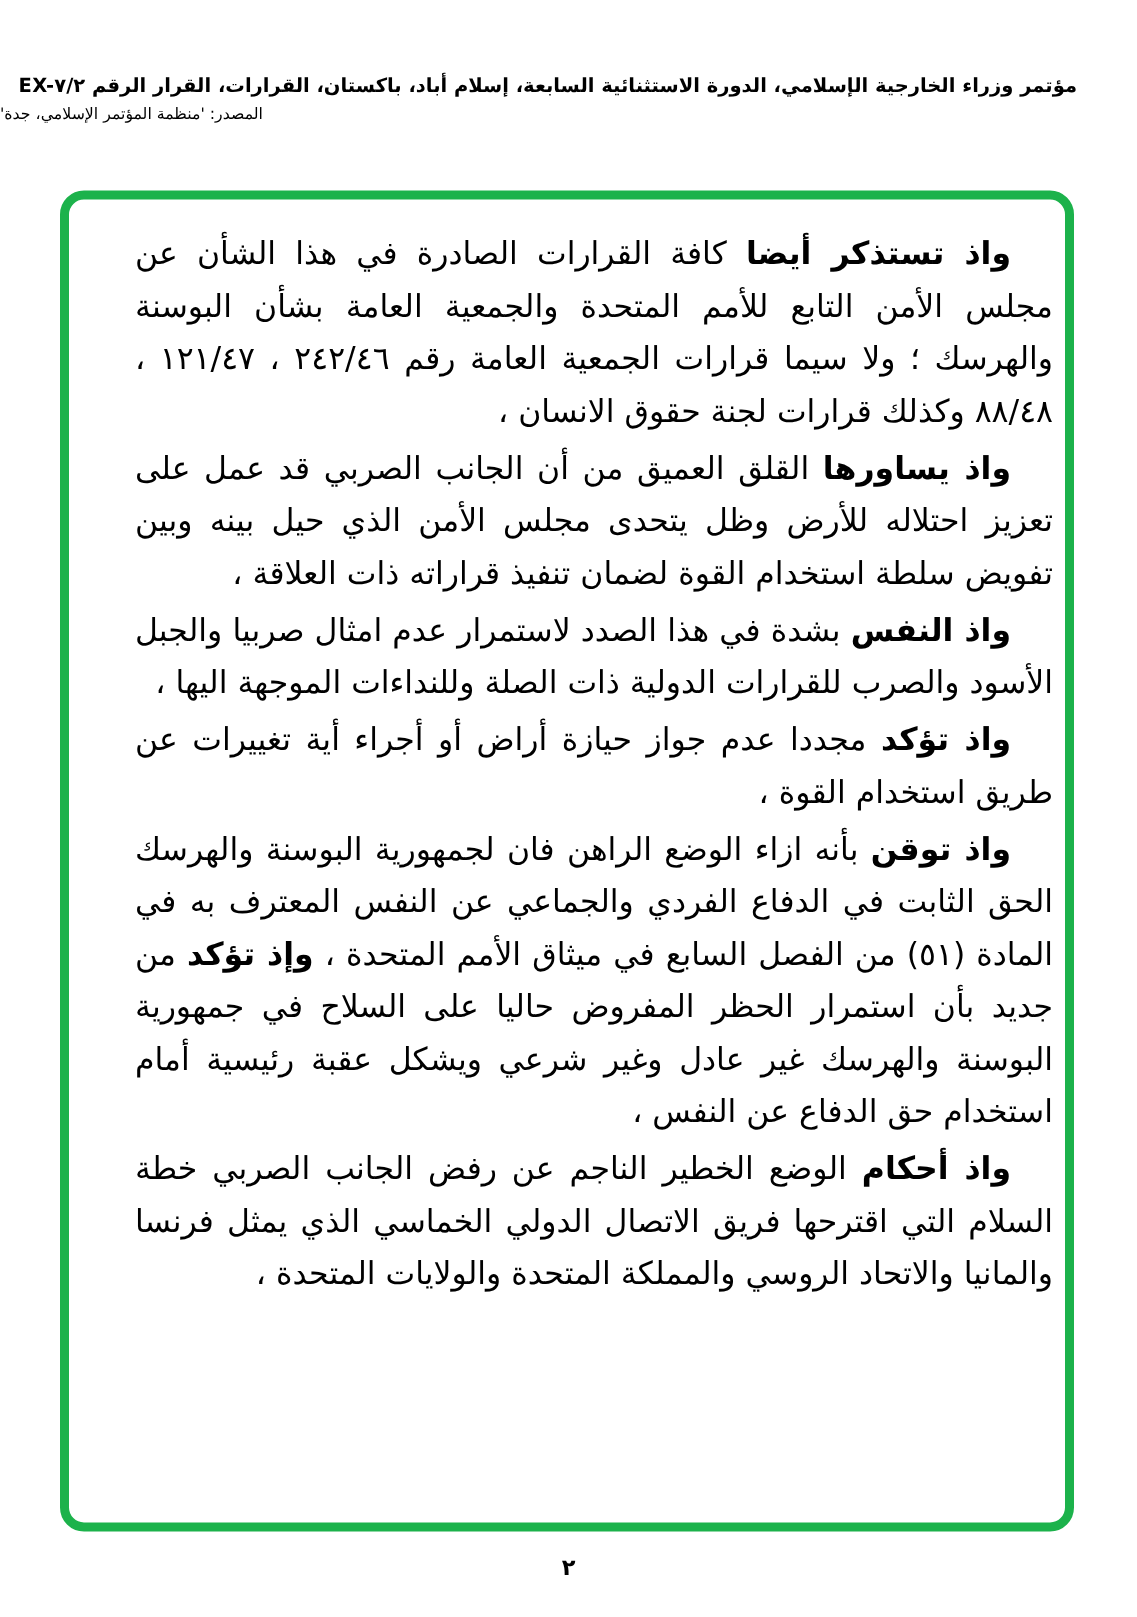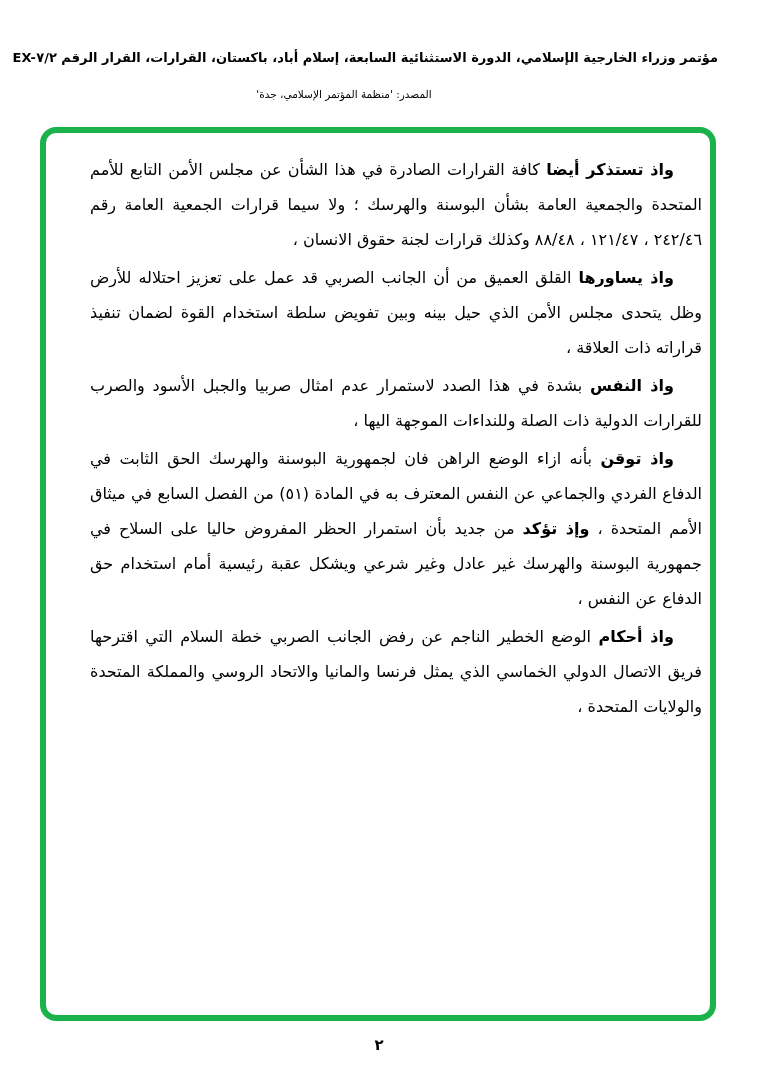--- a/index.html
+++ b/index.html
@@ -17,42 +17,42 @@
     direction:rtl;
     text-align:center;
     font-size:13px;
     font-weight:bold;
     letter-spacing:0.2px;
     white-space:nowrap;
   }
   .header-line1 .ref { direction:ltr; unicode-bidi:isolate; font-weight:bold; }
   .header-line2 {
     position:absolute;
-    top:88px; left:0; right:0;
+    top:70px; left:0; right:0;
     direction:rtl;
-    text-align:center;
+    text-align:left;
     font-size:10.5px;
     padding-right:70px;
   }
   .border-box {
     position:absolute;
     left:40px; top:127px;
     width:676px; height:894px;
     box-sizing:border-box;
     border:6px solid var(--green, #1cb24b);
     border-radius:16px;
     background:transparent;
   }
   .doc-body {
     position:absolute;
     left:90px; top:152px;
     width:612px;
     direction:rtl;
     text-align:justify;
-    font-size:16px;
+    font-size:21px;
     line-height:35px;
   }
   .para {
     margin:0 0 3px 0;
     text-indent:28px;
   }
   .para .lead { font-weight:bold; }
   .page-number {
     position:absolute;
     top:1036px; left:0; right:0;
@@ -70,17 +70,18 @@
 </div>
 
 <div class="header-line2">المصدر: 'منظمة المؤتمر الإسلامي، جدة'</div>
 
 <div class="border-box"></div>
 
 <div class="doc-body">
     <p class="para"><span class="lead">واذ تستذكر أيضا</span><span> كافة القرارات الصادرة في هذا الشأن عن مجلس الأمن التابع للأمم المتحدة والجمعية العامة بشأن البوسنة والهرسك ؛ ولا سيما قرارات الجمعية العامة رقم ٢٤٢/٤٦ ، ١٢١/٤٧ ، ٨٨/٤٨ وكذلك قرارات لجنة حقوق الانسان ،</span></p>
     <p class="para"><span class="lead">واذ يساورها</span><span> القلق العميق من أن الجانب الصربي قد عمل على تعزيز احتلاله للأرض وظل يتحدى مجلس الأمن الذي حيل بينه وبين تفويض سلطة استخدام القوة لضمان تنفيذ قراراته ذات العلاقة ،</span></p>
     <p class="para"><span class="lead">واذ النفس</span><span> بشدة في هذا الصدد لاستمرار عدم امثال صربيا والجبل الأسود والصرب للقرارات الدولية ذات الصلة وللنداءات الموجهة اليها ،</span></p>
+    <p class="para"><span class="lead">واذ تؤكد</span><span> مجددا عدم جواز حيازة أراض أو أجراء أية تغييرات عن طريق استخدام القوة ،</span></p>
     <p class="para"><span class="lead">واذ توقن</span><span> بأنه ازاء الوضع الراهن فان لجمهورية البوسنة والهرسك الحق الثابت في الدفاع الفردي والجماعي عن النفس المعترف به في المادة (٥١) من الفصل السابع في ميثاق الأمم المتحدة ، </span><span class="lead">وإذ تؤكد</span><span> من جديد بأن استمرار الحظر المفروض حاليا على السلاح في جمهورية البوسنة والهرسك غير عادل وغير شرعي ويشكل عقبة رئيسية أمام استخدام حق الدفاع عن النفس ،</span></p>
     <p class="para"><span class="lead">واذ أحكام</span><span> الوضع الخطير الناجم عن رفض الجانب الصربي خطة السلام التي اقترحها فريق الاتصال الدولي الخماسي الذي يمثل فرنسا والمانيا والاتحاد الروسي والمملكة المتحدة والولايات المتحدة ،</span></p>
   </div>
 
 <div class="page-number">٢</div>
 
 </body></html>

